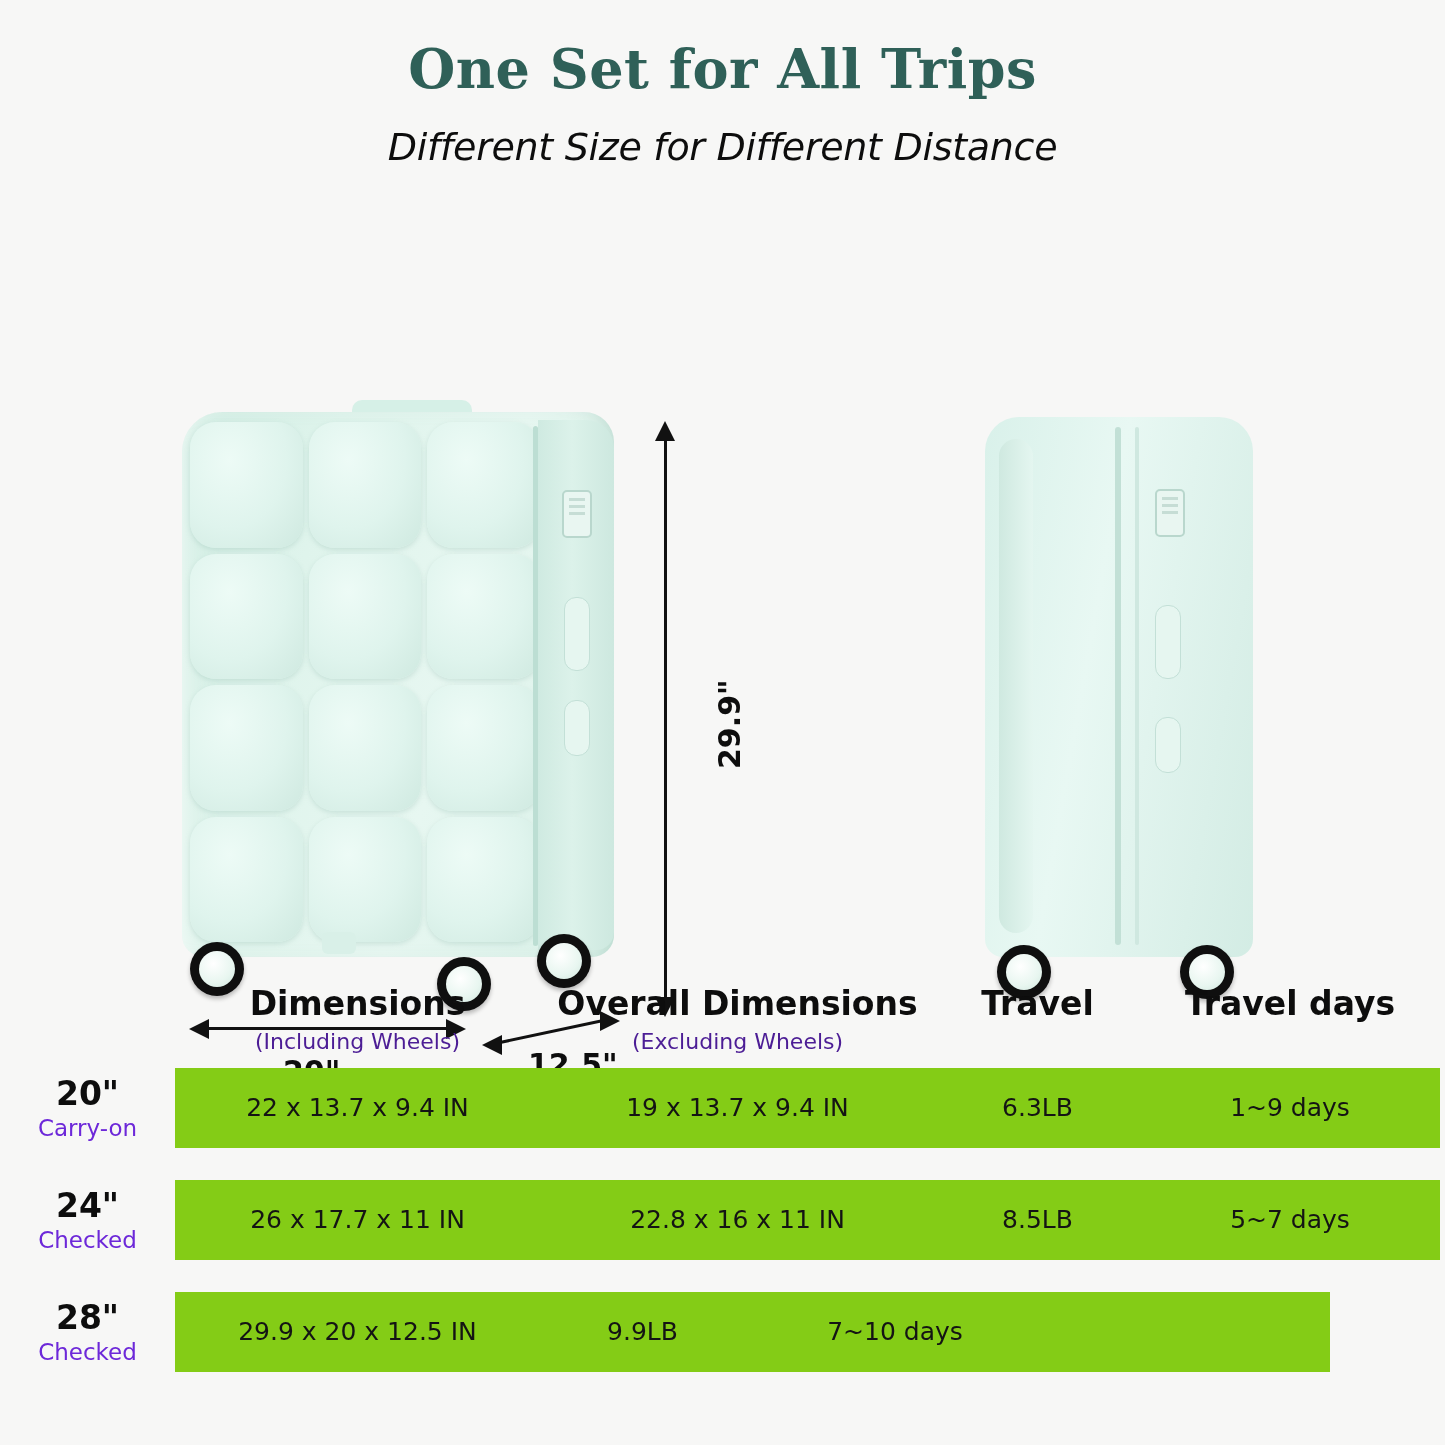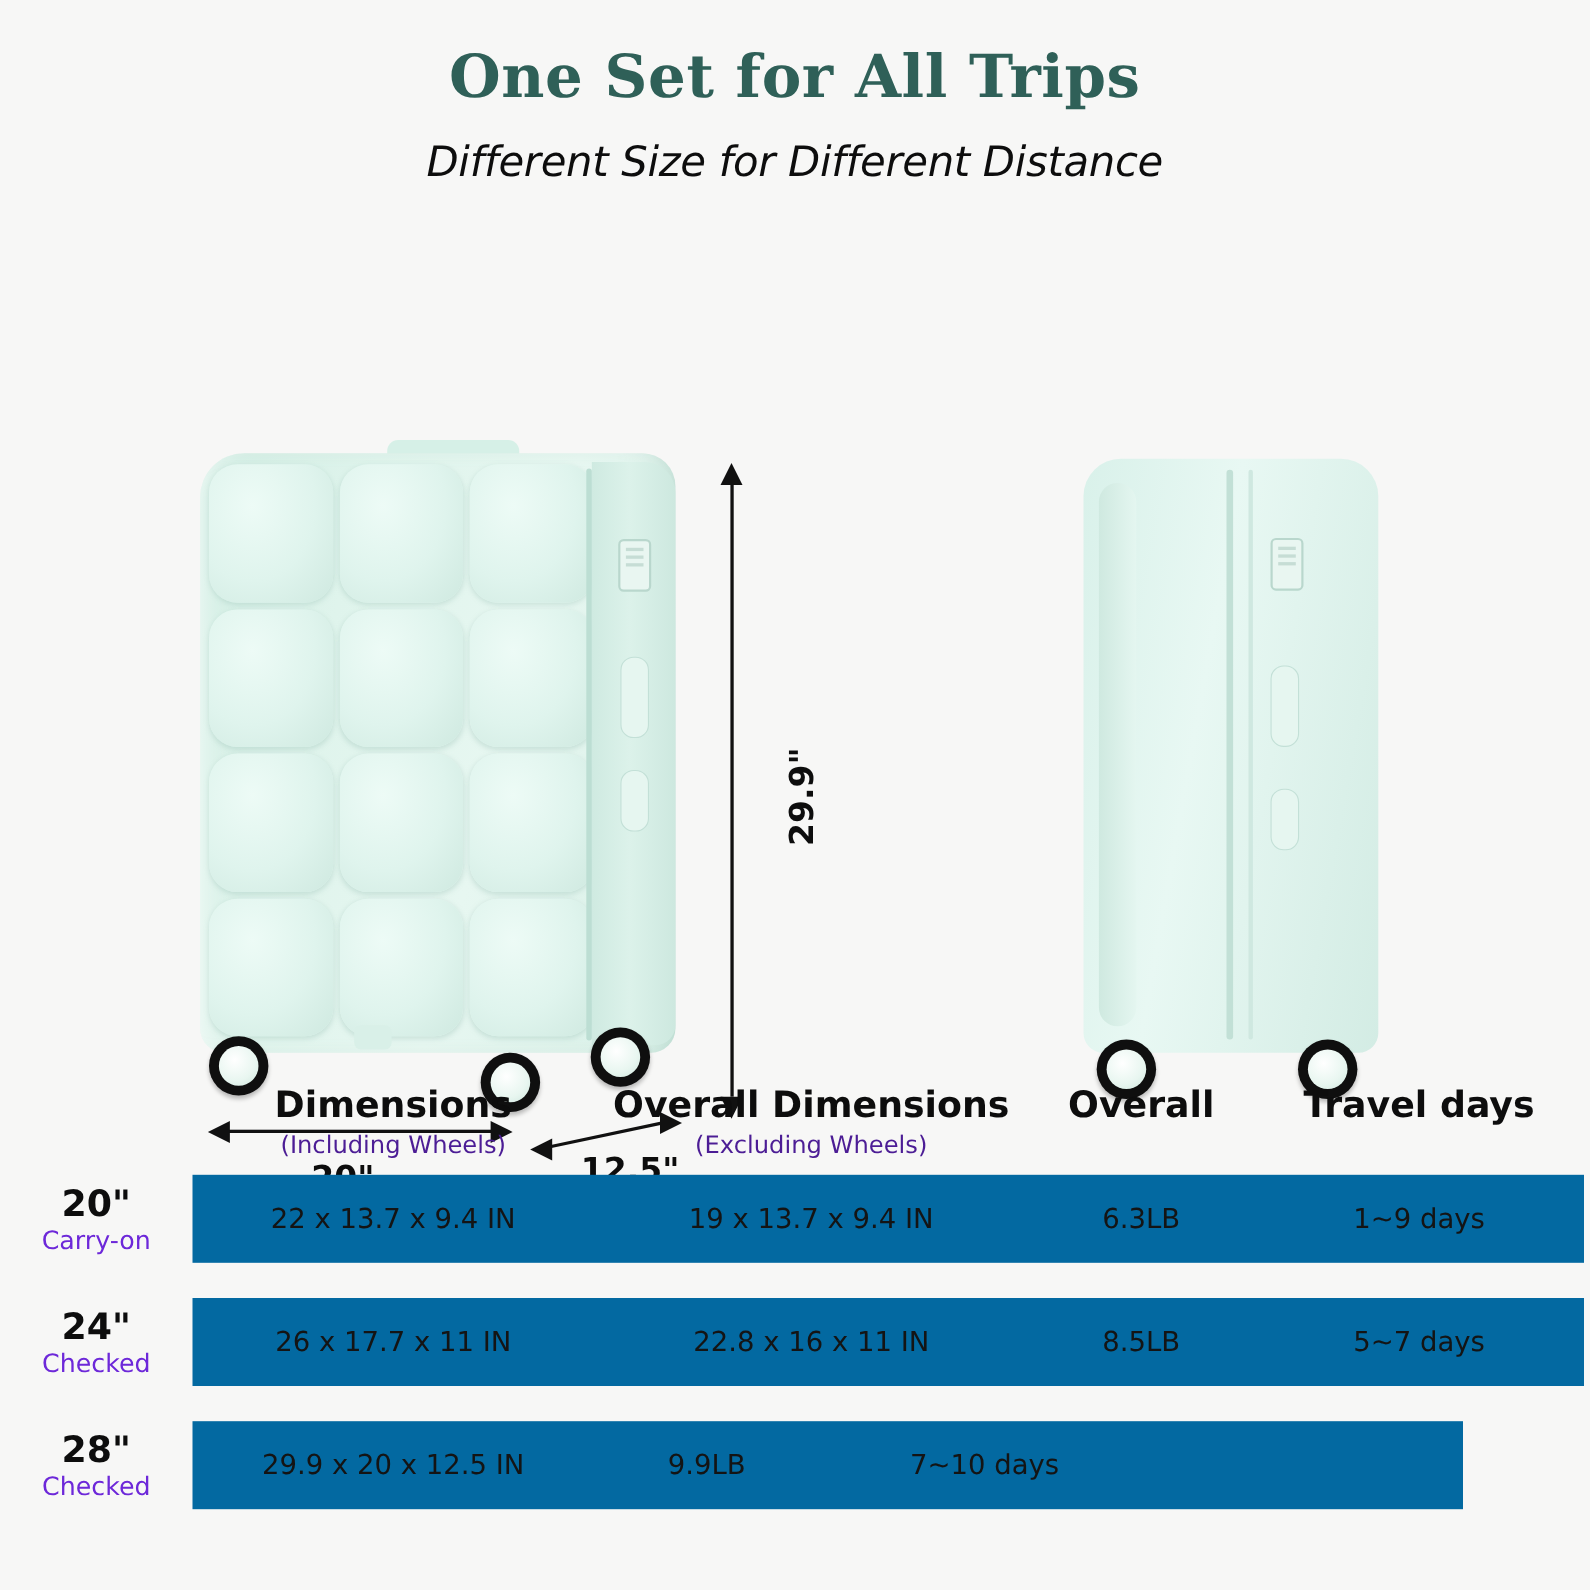--- a/index.html
+++ b/index.html
@@ -270,21 +270,21 @@
 
   .trow {
     display: flex;
     align-items: center;
     height: 80px;
     margin-bottom: 32px;
   }
   .trow .cells {
     display: flex;
     align-items: center;
-    background: #0369a1;
+    background: #84cc16;
     height: 80px;
     flex: 1;
   }
   .rowlabel {
     width: 175px;
     flex: none;
     text-align: center;
     line-height: 1.15;
   }
   .rowlabel .size {
@@ -384,21 +384,21 @@
     <div class="col-0"></div>
     <div class="col-1">
       <div class="th-main">Dimensions</div>
       <div class="th-sub">(Including Wheels)</div>
     </div>
     <div class="col-2">
       <div class="th-main">Overall Dimensions</div>
       <div class="th-sub">(Excluding Wheels)</div>
     </div>
     <div class="col-3">
-      <div class="th-main">Overall</div>
+      <div class="th-main">Travel</div>
     </div>
     <div class="col-4">
       <div class="th-main">Travel days</div>
     </div>
   </div>
 
   <div class="trow">
     <div class="rowlabel">
       <div class="size">20"</div>
       <div class="kind">Carry-on</div>

